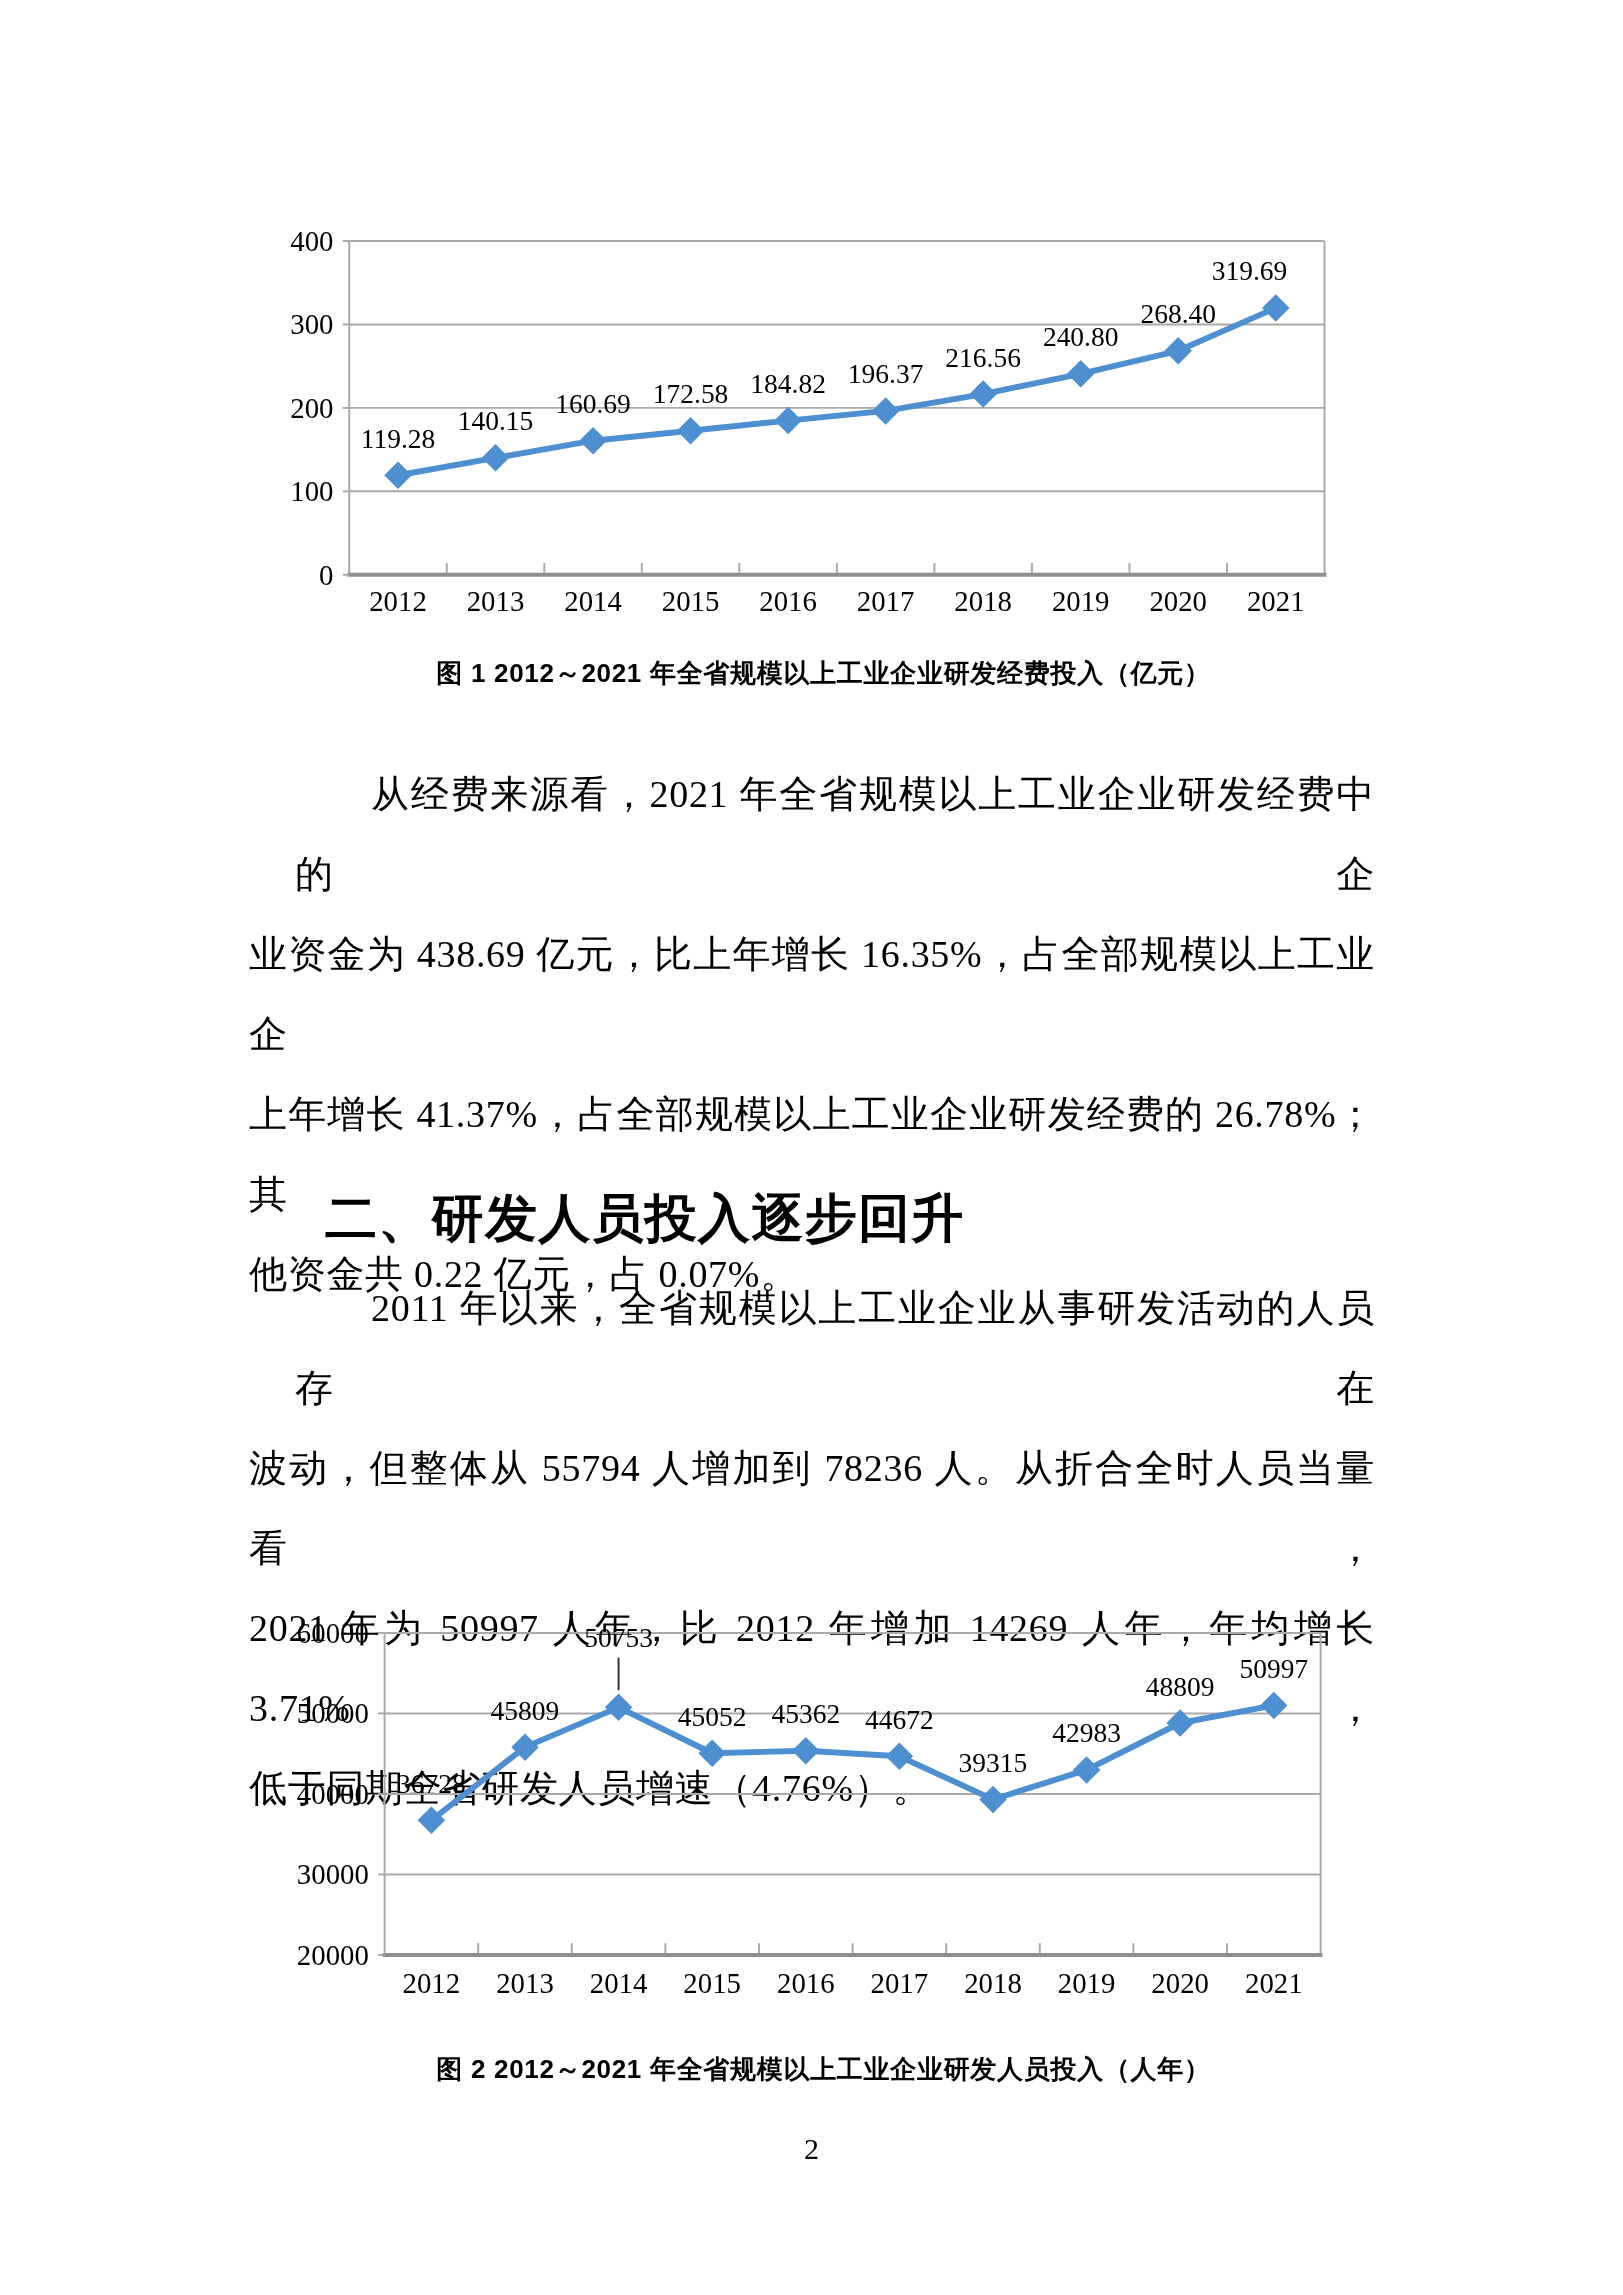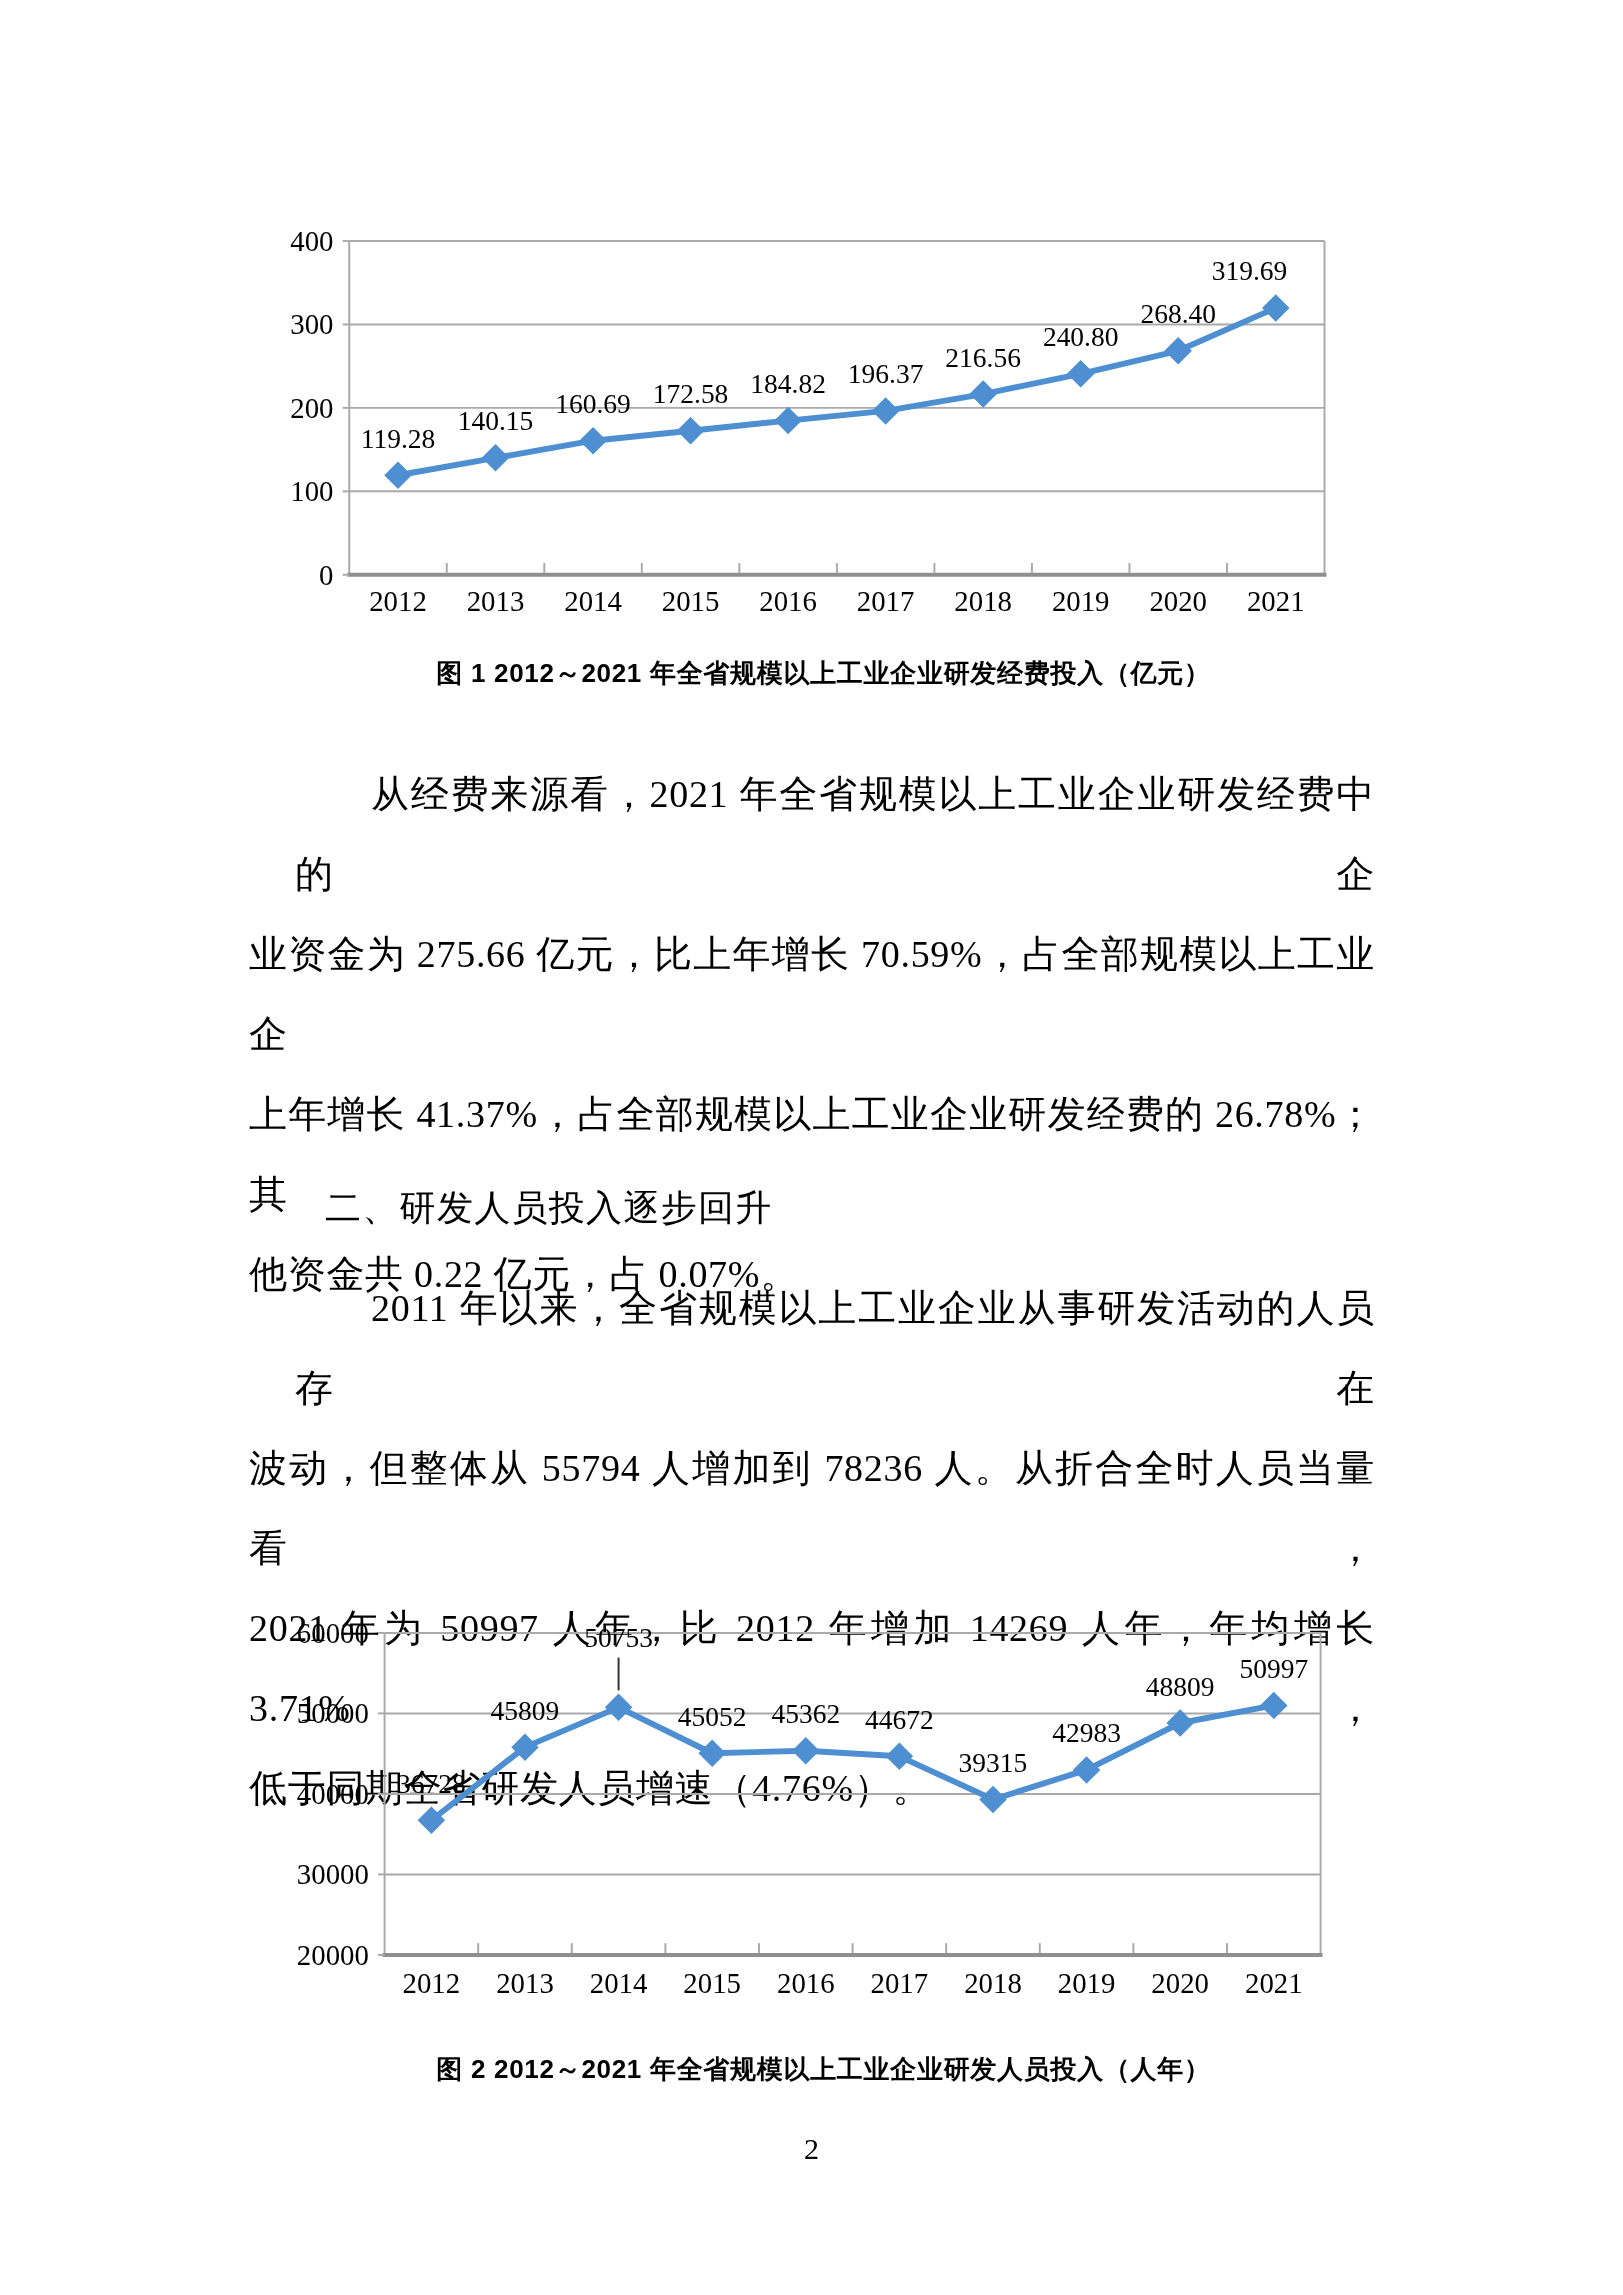--- a/index.html
+++ b/index.html
@@ -43,22 +43,22 @@
   #para1 { top: 754px; }
   #para2 { top: 1268px; }
   .bline { display: block; }
   .bline.fill { text-align: justify; text-align-last: justify; }
   .bline.indent { text-indent: 76px; margin-left: 46px; }
   .heading {
     position: absolute;
     left: 325px;
     top: 1184px;
     font-family: "Liberation Sans", "DejaVu Sans", sans-serif;
-    font-weight: 400;
-    font-size: 36px;
+    font-weight: 700;
+    font-size: 52px;
     letter-spacing: 1.3px;
   }
   .pagenum {
     position: absolute;
     left: 0;
     top: 2132px;
     width: 1623px;
     text-align: center;
     font-size: 30px;
   }
@@ -126,21 +126,21 @@
         <polygon points="1419.5,175.79000000000002 1440.5,196.79000000000002 1419.5,217.79000000000002 1398.5,196.79000000000002" fill="#4E8FD2"></polygon>
         <text x="1419.5" y="154.79000000000002" text-anchor="middle" font-size="42" font-family="&quot;Liberation Serif&quot;, &quot;DejaVu Serif&quot;, serif">268.40</text>
         <polygon points="1568.5,110.39525000000003 1589.5,131.39525000000003 1568.5,152.39525000000003 1547.5,131.39525000000003" fill="#4E8FD2"></polygon>
         <text x="1528.5" y="89.39525000000003" text-anchor="middle" font-size="42" font-family="&quot;Liberation Serif&quot;, &quot;DejaVu Serif&quot;, serif">319.69</text>
       </svg></div>
 
   <div id="caption1" class="caption">图 1  2012～2021 年全省规模以上工业企业研发经费投入（亿元）</div>
 
   <div id="para1" class="para">
     <span class="bline fill indent">从经费来源看，2021 年全省规模以上工业企业研发经费中的企</span>
-    <span class="bline fill">业资金为 275.66 亿元，比上年增长 70.59%，占全部规模以上工业企</span>
+    <span class="bline fill">业资金为 438.69 亿元，比上年增长 16.35%，占全部规模以上工业企</span>
     <span class="bline fill">上年增长 41.37%，占全部规模以上工业企业研发经费的 26.78%；其</span>
     <span class="bline">他资金共 0.22 亿元，占 0.07%。</span>
   </div>
 
   <div class="heading">二、研发人员投入逐步回升</div>
 
   <div id="para2" class="para">
     <span class="bline fill indent">2011 年以来，全省规模以上工业企业从事研发活动的人员存在</span>
     <span class="bline fill">波动，但整体从 55794 人增加到 78236 人。从折合全时人员当量看，</span>
     <span class="bline fill">2021 年为 50997 人年，比 2012 年增加 14269 人年，年均增长 3.71%，</span>

